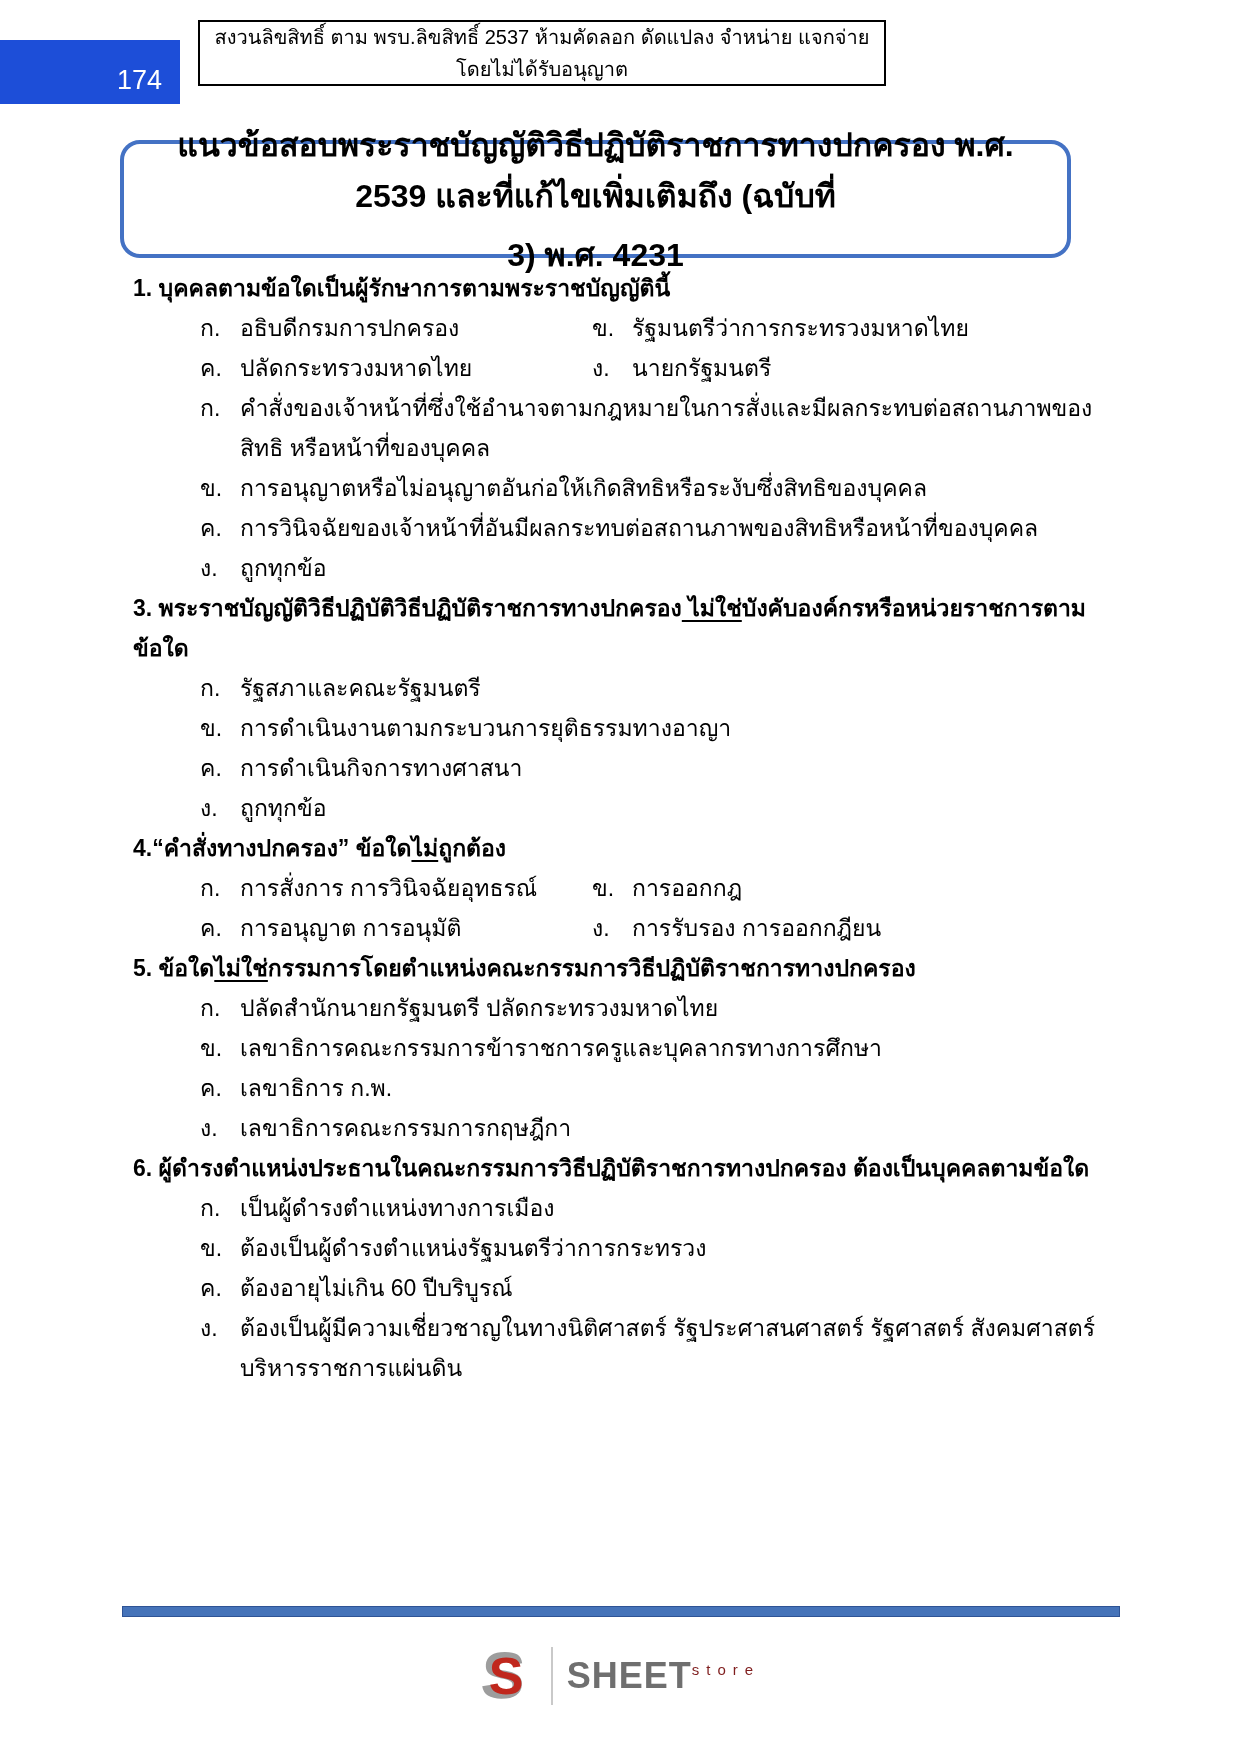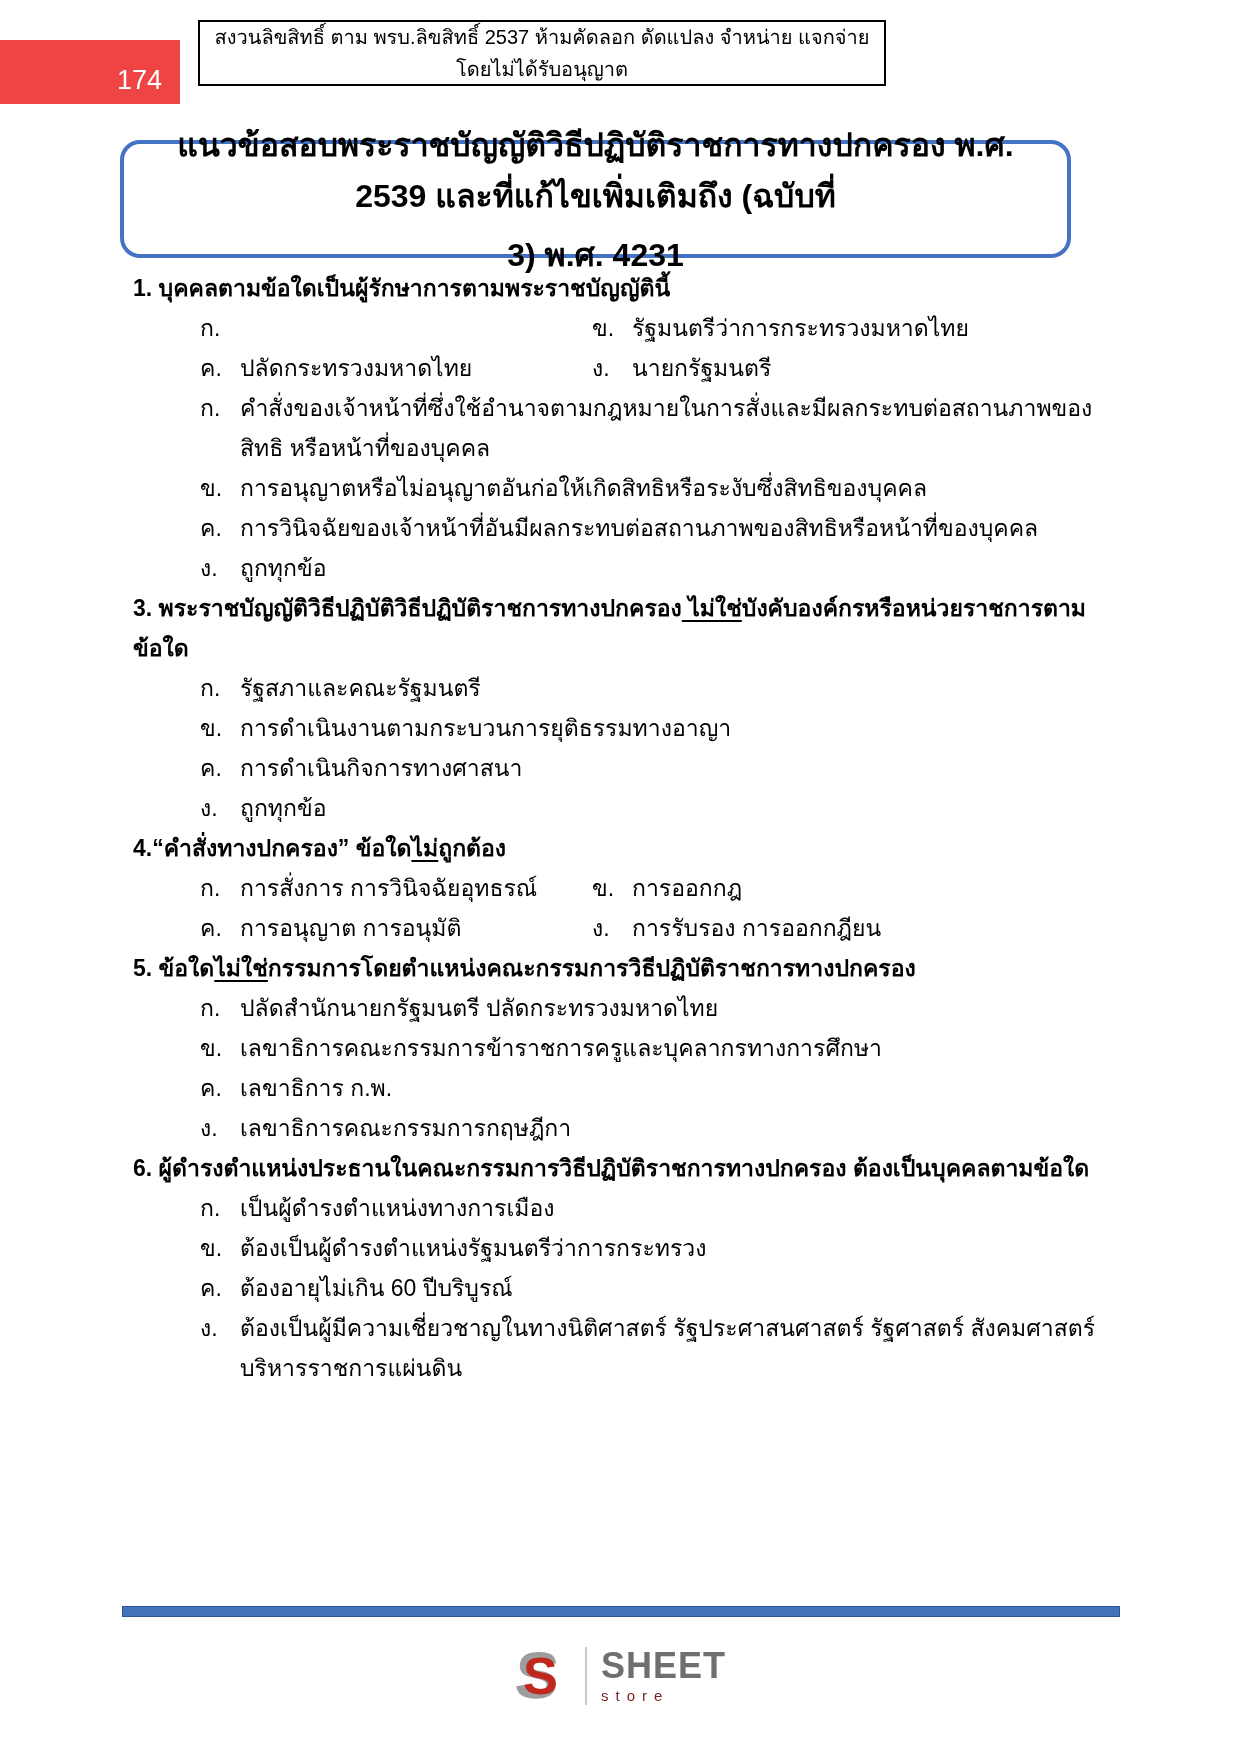--- a/index.html
+++ b/index.html
@@ -11,21 +11,21 @@
     height: 1755px;
     background: #fff;
     overflow: hidden;
   }
 
   
   .page-number-box {
     position: absolute;
     left: 0; top: 40px;
     width: 180px; height: 64px;
-    background: #ef4444;
+    background: #1d4ed8;
     color: #fff;
     display: flex;
     align-items: flex-end;
     justify-content: flex-end;
     padding: 8px 18px;
     font-size: 27px;
   }
   .copyright-box {
     position: absolute;
     left: 198px; top: 20px;
@@ -100,21 +100,21 @@
     position: absolute; left: 0; top: 0;
     font-weight: bold; font-size: 66px; line-height: 70px;
     color: #9d9d9d; transform: skewX(-4deg);
   }
   .s-front {
     position: absolute; left: 8px; top: 8px;
     font-weight: bold; font-size: 52px; line-height: 56px;
     color: #C0271D;
   }
   .logo-divider { width: 2px; height: 58px; background: #c9c9c9; }
-  .logo-text { display: flex; flex-direction: column; }
+  .logo-text { display: flex; flex-direction: row; }
   .logo-name { font-weight: bold; font-size: 36px; line-height: 36px; color: #6f6f6f; letter-spacing: 1px; }
   .logo-sub { font-size: 15px; color: #7f1d1d; letter-spacing: 7px; margin-top: 3px; }
 </style>
 </head>
 <body>
 
 <div class="page">
 
   <div class="page-number-box">
     <span>174</span>
@@ -128,20 +128,21 @@
     <div>3) พ.ศ. 4231</div>
   </div>
 
   <div class="content">
 
     <div class="question">
       <p class="q-head"><span>1. บุคคลตามข้อใดเป็นผู้รักษาการตามพระราชบัญญัตินี้</span></p>
       <div class="opts-grid">
         <div class="opt">
             <span class="ol">ก.</span>
+            <span class="ot">อธิบดีกรมการปกครอง</span>
           </div>
         <div class="opt">
             <span class="ol">ข.</span>
             <span class="ot">รัฐมนตรีว่าการกระทรวงมหาดไทย</span>
           </div>
         <div class="opt">
             <span class="ol">ค.</span>
             <span class="ot">ปลัดกระทรวงมหาดไทย</span>
           </div>
         <div class="opt">

